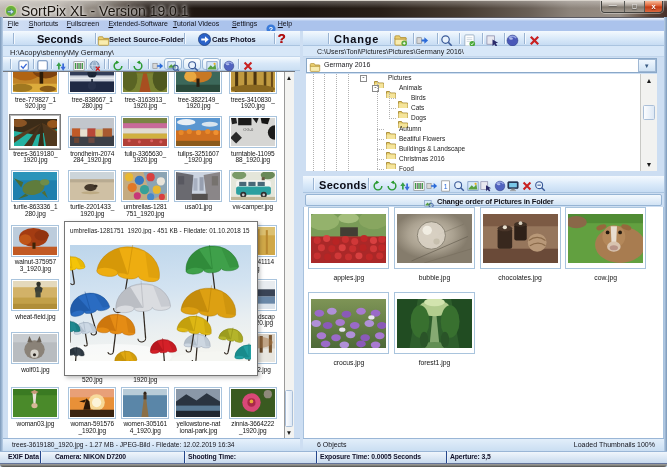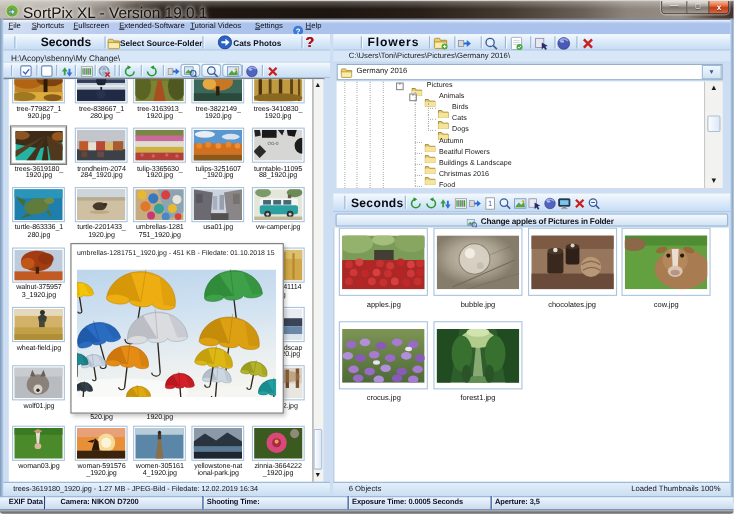--- a/index.html
+++ b/index.html
@@ -46,21 +46,21 @@
 <div class="abs" style="left:109px;top:35px;font-size:7.5px;font-weight:bold;color:#101022">Select Source-Folder</div>
 <div class="sep" style="left:184px;top:33px;height:11px"></div>
 <div class="abs" style="left:198px;top:32px;width:13px;height:13px"><svg width="13" height="13" viewBox="0 0 14 14">
         <circle cx="7" cy="7" r="6.5" fill="#2a62c8" stroke="#1a3a78" stroke-width="0.8"></circle>
         <path d="M3.5 7 h4 v-2.5 l4 3.5 -4 3.5 v-2.5 h-4 z" fill="#fff" transform="translate(0,-1)"></path>
       </svg></div>
 <div class="abs" style="left:212px;top:35px;font-size:7.5px;font-weight:bold;color:#101022">Cats Photos</div>
 <div class="sep" style="left:274px;top:33px;height:11px"></div>
 <div class="abs" style="left:277.5px;top:31px;font-size:13px;font-weight:bold;color:#b01010;text-shadow:0.5px 0 0 #b01010">?</div>
 <div class="abs" style="left:3px;top:46px;width:297px;height:11px;background:#d7e7f8;border-bottom:1px solid #c2d6ec"></div>
-<div class="abs" style="left:10px;top:47.5px;font-size:7.5px;color:#18181c">H:\Acopy\sbenny\My Change\</div>
+<div class="abs" style="left:10px;top:47.5px;font-size:7.5px;color:#18181c">H:\Acopy\sbenny\My Germany\</div>
 <div class="abs" style="left:3px;top:57px;width:297px;height:14px;background:linear-gradient(180deg,#f4f9fe,#d8e8f8 50%,#cbdff3);border-bottom:1px solid #a8c2de"></div>
 <div class="sep" style="left:10.3px;top:58.5px;height:10px"></div>
 <div class="sep" style="left:32.8px;top:58.5px;height:10px"></div>
 <div class="sep" style="left:50.6px;top:58.5px;height:10px"></div>
 <div class="sep" style="left:68.4px;top:58.5px;height:10px"></div>
 <div class="sep" style="left:86.1px;top:58.5px;height:10px"></div>
 <div class="sep" style="left:104px;top:58.5px;height:10px"></div>
 <div class="sep" style="left:107.7px;top:58.5px;height:10px"></div>
 <div class="sep" style="left:128.1px;top:58.5px;height:10px"></div>
 <div class="sep" style="left:148.3px;top:58.5px;height:10px"></div>
@@ -628,21 +628,21 @@
           <line x1="0" y1="-0.2" x2="0" y2="-12.3" stroke="#a87a00" stroke-width="0.5" opacity="0.8"></line>
           <line x1="0" y1="-10.8" x2="-4.6" y2="-10.0" stroke="#a87a00" stroke-width="0.4" opacity="0.6"></line>
           <line x1="0" y1="-10.8" x2="4.6" y2="-10.0" stroke="#a87a00" stroke-width="0.4" opacity="0.6"></line>
         </g>
       </svg></div>
 <div class="abs" style="left:3px;top:437.5px;width:297px;height:13.5px;background:linear-gradient(180deg,#e6f1fc,#c8ddf2);border-top:1px solid #9ab6d6"></div>
 <div class="abs" style="left:12px;top:440.5px;font-size:6.6px;color:#14141c">trees-3619180_1920.jpg - 1.27 MB - JPEG-Bild - Filedate: 12.02.2019 16:34</div>
 <div class="abs" style="left:300px;top:31px;width:3px;height:420px;background:#cddef2"></div>
 <div class="abs" style="left:303px;top:31px;width:361px;height:15px;background:linear-gradient(180deg,#f4f9fe,#d9e9f9 55%,#c7dcf3);border-bottom:1px solid #aac4e0"></div>
 <div class="sep" style="left:327.5px;top:33px;height:11px"></div>
-<div class="abs" style="left:334px;top:33px;font-size:11px;font-weight:bold;color:#0a0a14;letter-spacing:0.8px">Flowers</div>
+<div class="abs" style="left:334px;top:33px;font-size:11px;font-weight:bold;color:#0a0a14;letter-spacing:0.8px">Change</div>
 <div class="sep" style="left:389.8px;top:33px;height:11px"></div>
 <div class="sep" style="left:412.6px;top:33px;height:11px"></div>
 <div class="sep" style="left:436.6px;top:33px;height:11px"></div>
 <div class="sep" style="left:459.3px;top:33px;height:11px"></div>
 <div class="sep" style="left:482.1px;top:33px;height:11px"></div>
 <div class="sep" style="left:503.7px;top:33px;height:11px"></div>
 <div class="sep" style="left:524.1px;top:33px;height:11px"></div>
 <div class="abs" style="left:393.5px;top:33px;width:13px;height:13px"><svg width="13" height="13" viewBox="0 0 14 14">
         <rect x="1" y="4" width="12" height="8" rx="1" fill="#f4e194" stroke="#b29238" stroke-width="0.9"></rect>
         <path d="M1 5 l0 -2 q0 -1 1 -1 l4 0 l1 2 l6 0 l0 1.5 l-12 0 z" fill="#ecd070" stroke="#b29238" stroke-width="0.9"></path>
@@ -828,21 +828,21 @@
         <line x1="9" y1="9" x2="12.6" y2="12.6" stroke="#3a5a98" stroke-width="1.6"></line>
       </svg></div>
 <div class="abs" style="left:303px;top:193px;width:361px;height:14px;background:#cddef2"></div>
 <div class="abs" style="left:305px;top:194px;width:357px;height:12px;background:linear-gradient(180deg,#f4f9fe,#d2e3f4);border:1px solid #96b4d4;border-radius:2px"></div>
 <div class="abs" style="left:424px;top:195px;width:10px;height:10px"><svg width="10" height="10" viewBox="0 0 14 14">
         <rect x="1" y="2" width="9" height="8" fill="#d8e8f8" stroke="#6a8ab8" stroke-width="0.8"></rect>
         <polygon points="2,8 5,5 7,7 9,4 9,9 2,9" fill="#58a040"></polygon>
         <circle cx="10" cy="9" r="3" fill="none" stroke="#3a5a98" stroke-width="1.2"></circle>
         <line x1="12" y1="11" x2="13.6" y2="12.6" stroke="#3a5a98" stroke-width="1.4"></line>
       </svg></div>
-<div class="abs" style="left:437px;top:196.5px;font-size:7.5px;font-weight:bold;letter-spacing:-0.2px;color:#14141c">Change apples of Pictures in Folder</div>
+<div class="abs" style="left:437px;top:196.5px;font-size:7.5px;font-weight:bold;letter-spacing:-0.2px;color:#14141c">Change order of Pictures in Folder</div>
 <div class="abs" style="left:303px;top:207px;width:361px;height:231px;background:#fff;border-left:1px solid #a8c2de;border-right:1px solid #a8c2de"></div>
 <div class="tile" style="left:308.4px;top:207px;width:81px;height:62px"></div>
 <div class="abs" style="left:311.4px;top:213.5px;width:75px;height:49px"><svg width="75" height="49" viewBox="0 0 72 48" preserveAspectRatio="none">
         <rect width="72" height="48" fill="#7a9c58"></rect>
         <ellipse cx="12" cy="7" rx="15" ry="9" fill="#94b26c"></ellipse>
         <ellipse cx="60" cy="6" rx="14" ry="9" fill="#88a660"></ellipse>
         <ellipse cx="36" cy="4" rx="10" ry="5" fill="#a4be7c"></ellipse>
         <rect x="28" y="13" width="17" height="9" fill="#423e34"></rect>
         <rect x="0" y="22" width="72" height="26" fill="#aa2828"></rect>
         <circle cx="6" cy="26" r="3.4" fill="#c83030"></circle>

